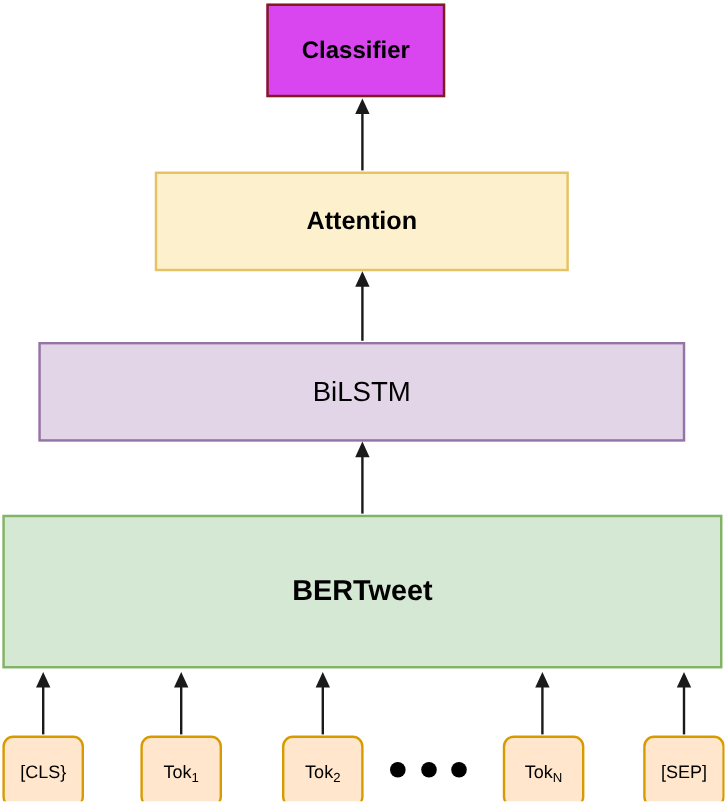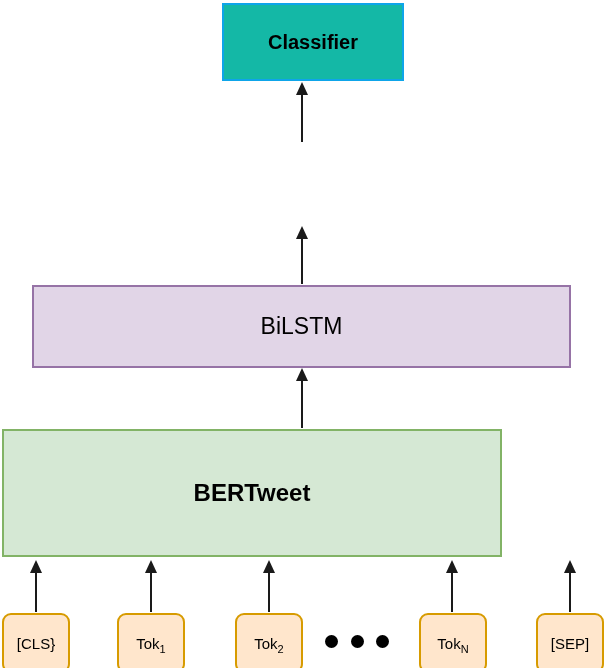--- a/index.html
+++ b/index.html
@@ -22,24 +22,24 @@
     box-sizing: border-box;
     display: flex;
     align-items: center;
     justify-content: center;
     text-align: center;
     color: #000000;
   }
   .node-classifier {
     left: 222px;
     top: 3px;
-    width: 182px;
+    width: 149px;
     height: 78px;
-    background: #14b8a6;
-    border: 2px solid #0ea5e9;
+    background: #d946ef;
+    border: 2px solid #7f1d1d;
     font-size: 20px;
     font-weight: bold;
   }
   .node-attention {
     left: 129px;
     top: 143px;
     width: 345px;
     height: 83px;
     background: #fdf1cd;
     border: 2px solid #e5c365;
@@ -52,21 +52,21 @@
     width: 539px;
     height: 83px;
     background: #e1d5e7;
     border: 2px solid #9673a6;
     font-size: 23px;
     font-weight: normal;
   }
   .node-bertweet {
     left: 2px;
     top: 429px;
-    width: 500px;
+    width: 600px;
     height: 128px;
     background: #d5e8d4;
     border: 2px solid #82b366;
     font-size: 24px;
     font-weight: bold;
   }
   .token {
     position: absolute;
     box-sizing: border-box;
     width: 68px;
@@ -125,20 +125,23 @@
 </style>
 </head>
 <body>
 
 <div id="diagram">
 
   <div class="node node-classifier">
     <span>Classifier</span>
   </div>
 
+  <div class="node node-attention">
+    <span>Attention</span>
+  </div>
 
   <div class="node node-bilstm">
     <span>BiLSTM</span>
   </div>
 
   <div class="node node-bertweet">
     <span>BERTweet</span>
   </div>
 
   <div class="token" style="left:2px">

